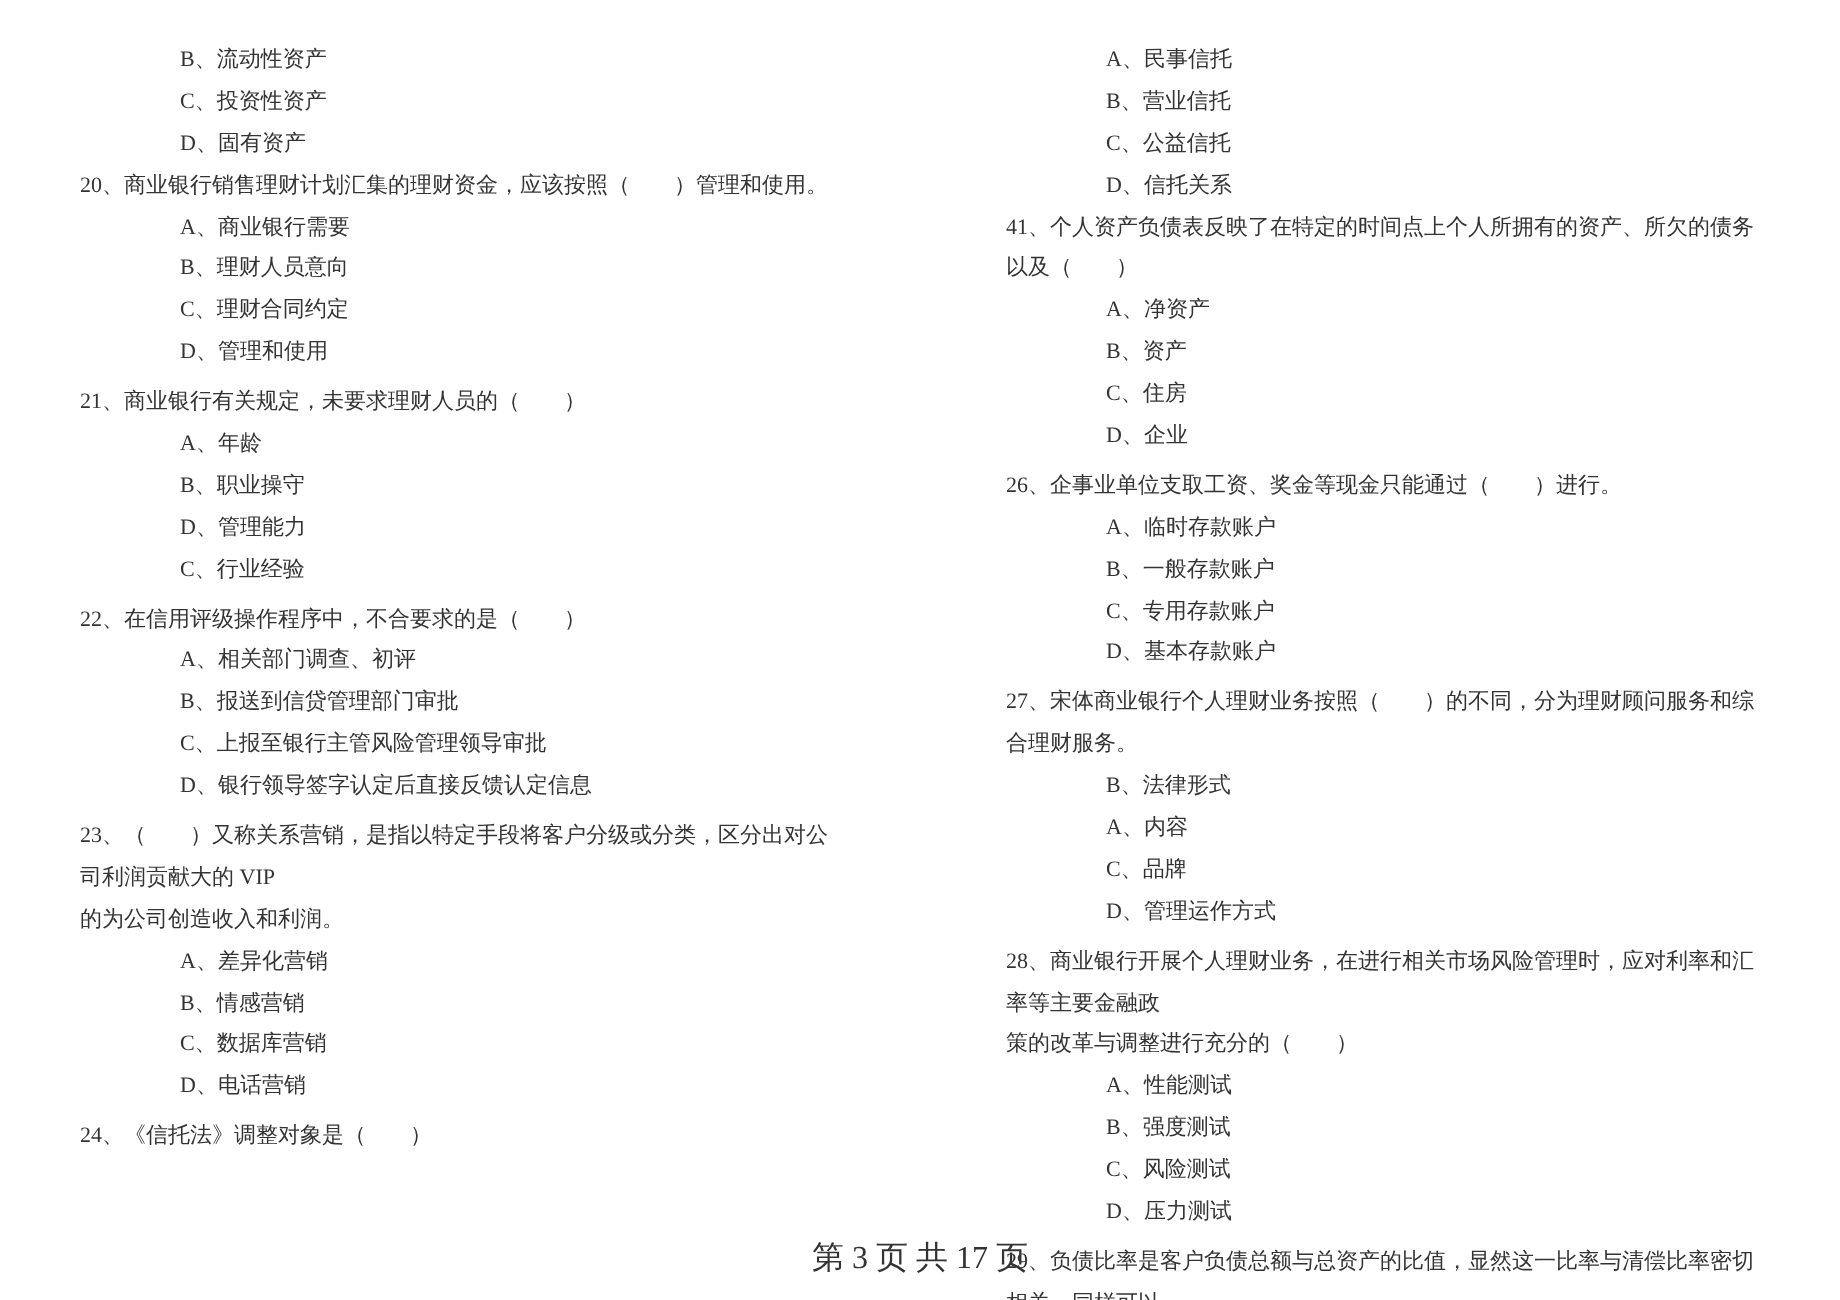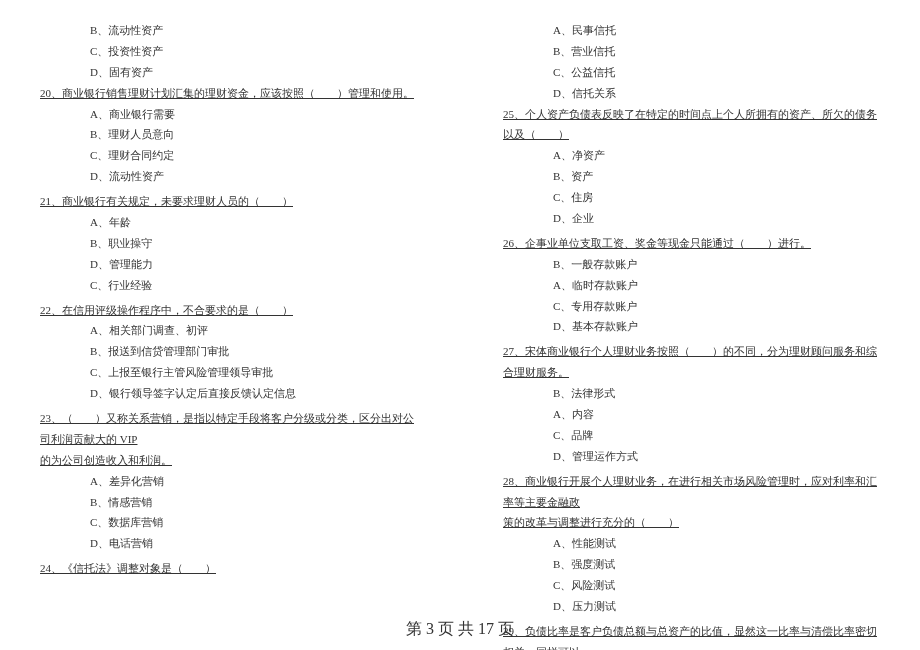--- a/index.html
+++ b/index.html
@@ -32,21 +32,20 @@
     }
     .column-right {
       padding-left: 25px;
     }
     .question {
       margin-bottom: 4px;
       line-height: 1.9;
     }
     .q-stem {
       text-indent: 0;
-      text-decoration: underline;
     }
     .q-stem.cont {
       text-indent: 0;
       margin-left: 0;
     }
     .option {
       padding-left: 50px;
       line-height: 1.9;
     }
     .footer {
@@ -65,21 +64,21 @@
   <div class="column column-left">
     <div class="option">B、流动性资产</div>
     <div class="option">C、投资性资产</div>
     <div class="option">D、固有资产</div>
 
     <div class="question">
       <div class="q-stem"><span>20、</span><span>商业银行销售理财计划汇集的理财资金，应该按照（　　）管理和使用。</span></div>
       <div class="option">A、商业银行需要</div>
       <div class="option">B、理财人员意向</div>
       <div class="option">C、理财合同约定</div>
-      <div class="option">D、流动性资产</div>
+      <div class="option">D、管理和使用</div>
     </div>
 
     <div class="question">
       <div class="q-stem"><span>21、</span><span>商业银行有关规定，未要求理财人员的（　　）</span></div>
       <div class="option">A、年龄</div>
       <div class="option">B、职业操守</div>
       <div class="option">D、管理能力</div>
       <div class="option">C、行业经验</div>
     </div>
 
@@ -105,31 +104,31 @@
     </div>
   </div>
 
   <div class="column column-right">
     <div class="option">A、民事信托</div>
     <div class="option">B、营业信托</div>
     <div class="option">C、公益信托</div>
     <div class="option">D、信托关系</div>
 
     <div class="question">
-      <div class="q-stem"><span>25、</span><span>个人资产负债表反映了在特定的时间点上个人所拥有的资产、所欠的债务以及（　　）</span></div>
+      <div class="q-stem"><span>41、</span><span>个人资产负债表反映了在特定的时间点上个人所拥有的资产、所欠的债务以及（　　）</span></div>
       <div class="option">A、净资产</div>
       <div class="option">B、资产</div>
       <div class="option">C、住房</div>
       <div class="option">D、企业</div>
     </div>
 
     <div class="question">
       <div class="q-stem"><span>26、</span><span>企事业单位支取工资、奖金等现金只能通过（　　）进行。</span></div>
+      <div class="option">A、临时存款账户</div>
       <div class="option">B、一般存款账户</div>
-      <div class="option">A、临时存款账户</div>
       <div class="option">C、专用存款账户</div>
       <div class="option">D、基本存款账户</div>
     </div>
 
     <div class="question">
       <div class="q-stem"><span>27、</span><span>宋体商业银行个人理财业务按照（　　）的不同，分为理财顾问服务和综合理财服务。</span></div>
       <div class="option">B、法律形式</div>
       <div class="option">A、内容</div>
       <div class="option">C、品牌</div>
       <div class="option">D、管理运作方式</div>

